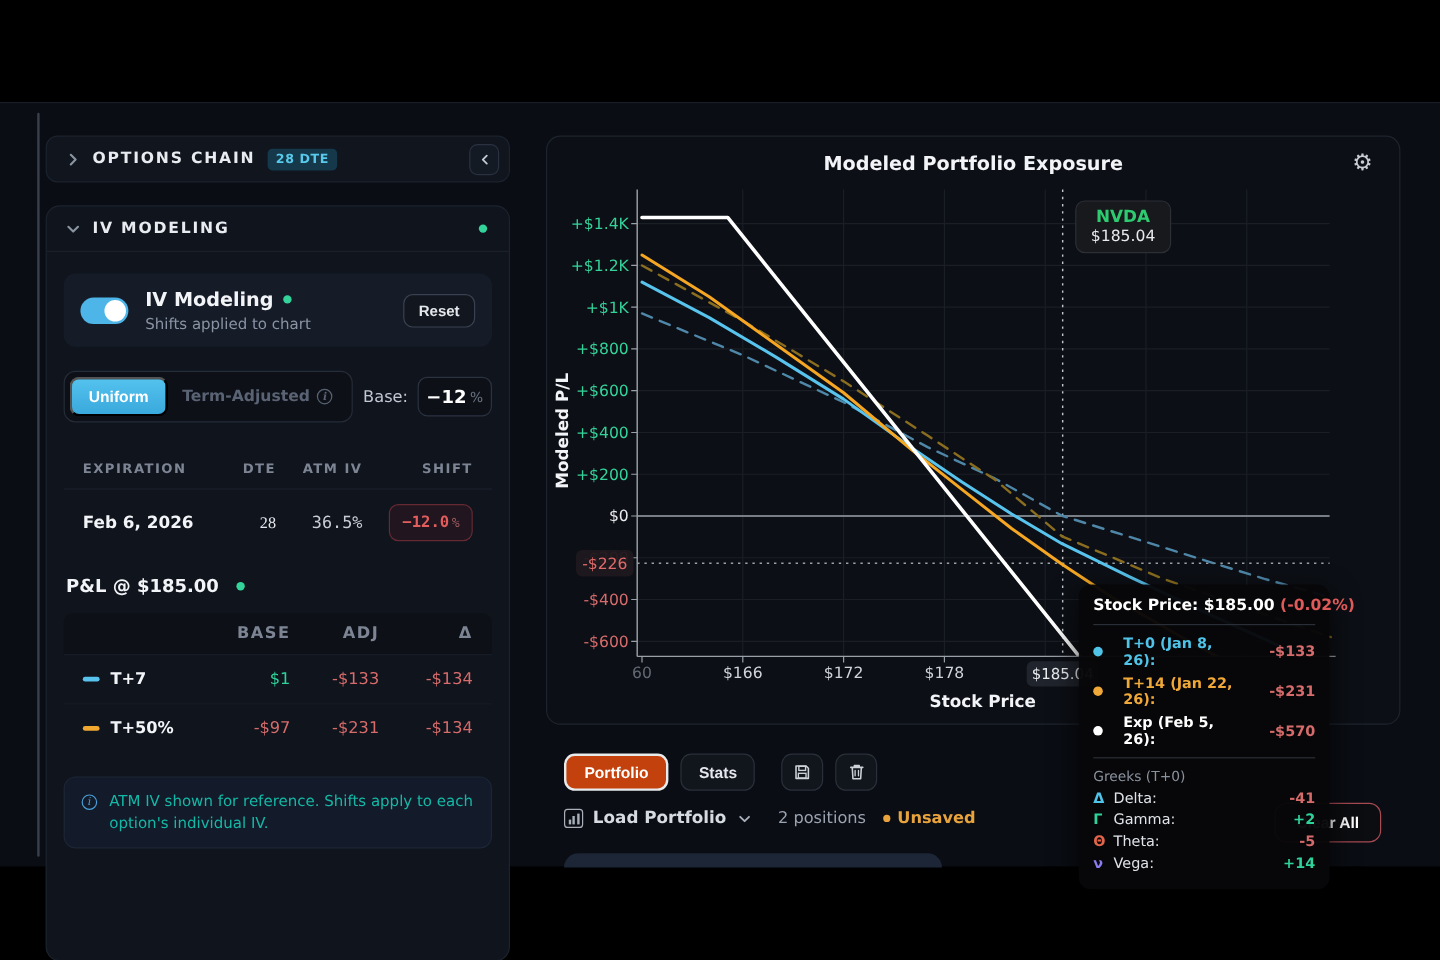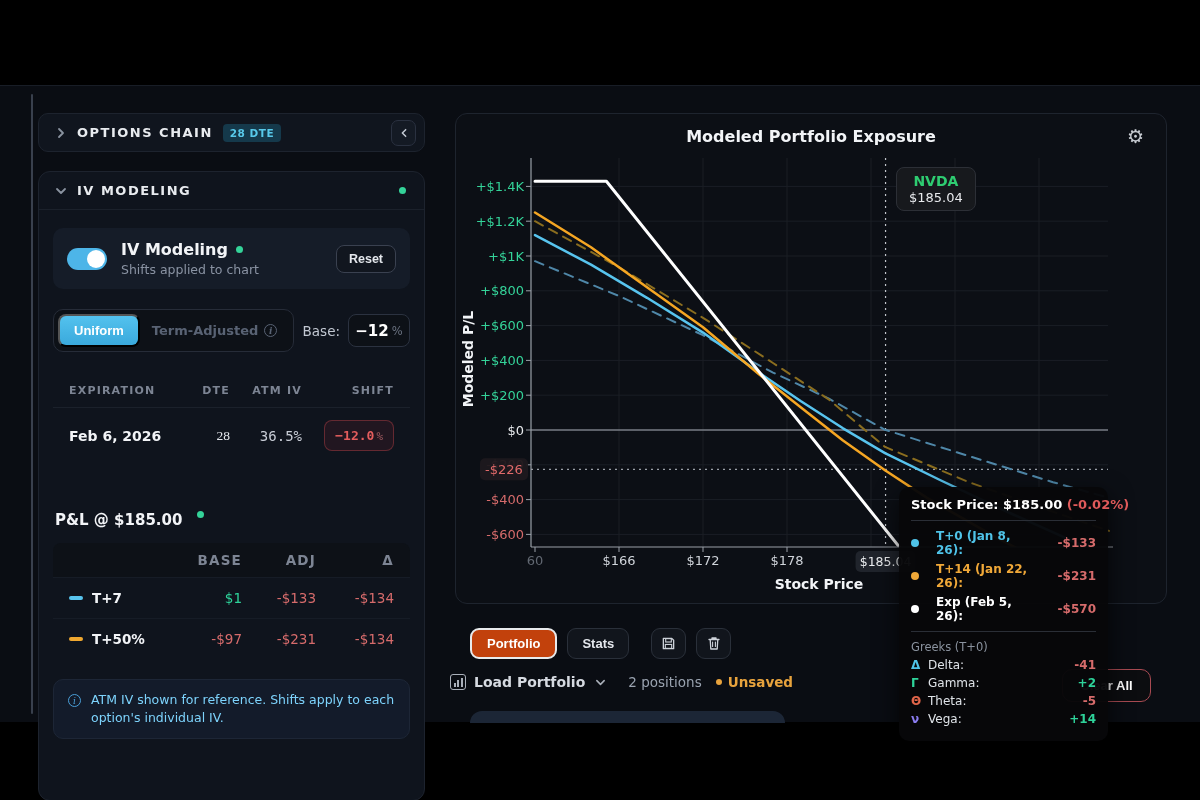--- a/index.html
+++ b/index.html
@@ -66,39 +66,39 @@
   .c-iv { width:72px; text-align:right; } .c-shift { width:92px; text-align:right; }
   .exp-name { color:#f2f4f7; font-size:14px; font-weight:600; }
   .exp-dte { color:#e4e7ec; font-size:13.5px;font-family:Liberation Serif, serif; }
   .mono { font-family:"DejaVu Sans Mono","Liberation Mono",monospace; }
   .exp-iv { color:#c8cdd6; font-size:14px; }
   .shift-badge { display:inline-flex; align-items:baseline; gap:2px; background:rgba(200,45,60,.10);
     border:1px solid rgba(210,70,80,.38); border-radius:8px; padding:7px 10px; }
   .shift-val { color:#e35d5d; font-size:13px; font-weight:bold; }
   .shift-unit { color:#a05a60; font-size:11px; }
 
-  .pnl-title-row { display:flex; gap:15px; margin:48px 2px 0 2px; }
+  .pnl-title-row { display:flex; align-items:center; gap:15px; margin:16px 2px 0 2px; }
   .pnl-title { color:#f2f4f7; font-size:15px; font-weight:bold; }
   .pnl-tbl { margin-top:14px; border-radius:8px; overflow:hidden; }
   .pnl-head { display:flex; background:#0d1117; color:#7d8594; font-size:11px;
     font-weight:bold; letter-spacing:1.2px; padding:9px 16px; }
   .pnl-row { display:flex; align-items:center; padding:12px 16px; border-top:1px solid #161c26; }
   .p-name { flex:1.2; display:flex; align-items:center; gap:9px; color:#f2f4f7;
     font-size:13.5px; font-weight:bold; }
   .p-base { width:70px; text-align:right; font-size:13.5px; }
   .p-adj { width:74px; text-align:right; font-size:13.5px; }
   .p-delta { width:78px; text-align:right; font-size:13.5px; }
   .swatch { width:14px; height:4px; border-radius:2px; flex:none; }
   .sw-blue { background:#58c4ee; } .sw-orange { background:#f0a830; }
   .val-pos { color:#2ed39a; } .val-neg { color:#d66b6b; }
 
   .note { margin-top:20px; background:#131b2a; border:1px solid #1d2636; border-radius:10px;
     padding:11px 14px; display:flex; gap:10px; align-items:flex-start; }
   .note .info-i { color:#4a9fd8; margin-top:3px; }
-  .note-text { color:#7dd3fc; font-size:12.5px; line-height:1.45; }
+  .note-text { color:#14b8a6; font-size:12.5px; line-height:1.45; }
 
   
   .chart-card { position:absolute; left:455px; top:27px; width:712px; height:491px;
     background:#0c0f15; border:1px solid #1e242e; border-radius:12px; }
   .chart-title { text-align:center; color:#f2f4f7; font-size:16px; font-weight:bold; padding-top:13px; }
   .gear { position:absolute; right:22px; top:13px; color:#c8ccd2; font-size:19px; line-height:1; }
   #plot { position:absolute; left:0; top:0; }
   .nvda-tag { position:absolute; left:440px; top:53px; background:#17191d;
     border:1px solid #2c2f36; border-radius:8px; padding:5px 12px; text-align:center; }
   .nvda-sym { color:#2ecc71; font-size:14px; font-weight:bold; }
@@ -106,21 +106,21 @@
 
   
   .ctrl-row1 { position:absolute; left:470px; top:542px; display:flex; gap:10px; align-items:center; }
   .btn-portfolio { background:#c2410c; border:2px solid #e8eaec; color:#fff; font-size:13px;
     font-weight:bold; border-radius:9px; padding:6px 15px; }
   .btn-stats { background:#11151c; border:1px solid #2a303a; color:#e4e7ec; font-size:13px;
     font-weight:bold; border-radius:9px; padding:7px 14px; }
   .icon-btn { width:35px; height:31px; background:#11151c; border:1px solid #2a303a;
     border-radius:9px; display:flex; align-items:center; justify-content:center; color:#cdd2d9; }
   .icon-btn svg { display:block; }
-  .ctrl-row2 { position:absolute; left:450px; top:588px; display:flex; align-items:center;
+  .ctrl-row2 { position:absolute; left:470px; top:588px; display:flex; align-items:center;
     gap:8px; color:#cfd4dc; }
   .lp-icon { width:16px; height:16px; border:1.5px solid #aab0ba; border-radius:3px;
     display:flex; align-items:flex-end; justify-content:center; gap:1.5px; padding:2px; }
   .lp-icon i { display:block; width:2px; background:#aab0ba; }
   .lp-label { font-size:14px; font-weight:600; color:#d6dae1; }
   .chev-down { margin-left:2px; }
   .positions-count { color:#9aa3b0; font-size:13.5px; margin-left:14px; }
   .unsaved { display:flex; align-items:center; gap:6px; margin-left:6px; }
   .unsaved .dot { width:6px; height:6px; border-radius:50%; background:#e8a33d; }
   .unsaved-text { color:#e8a33d; font-size:13.5px; font-weight:600; }

